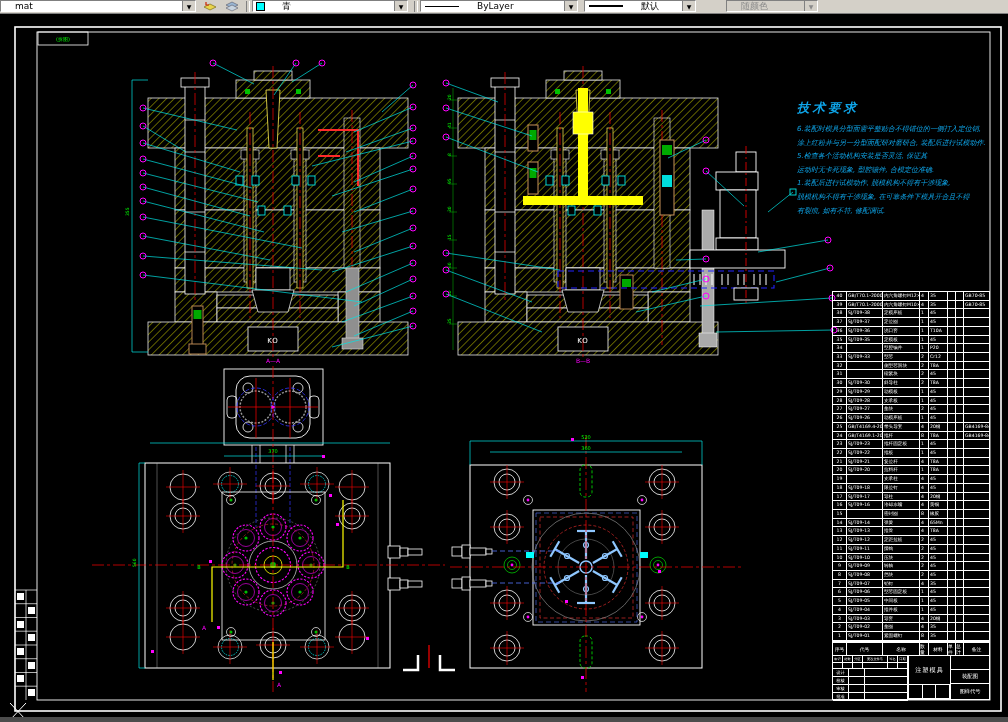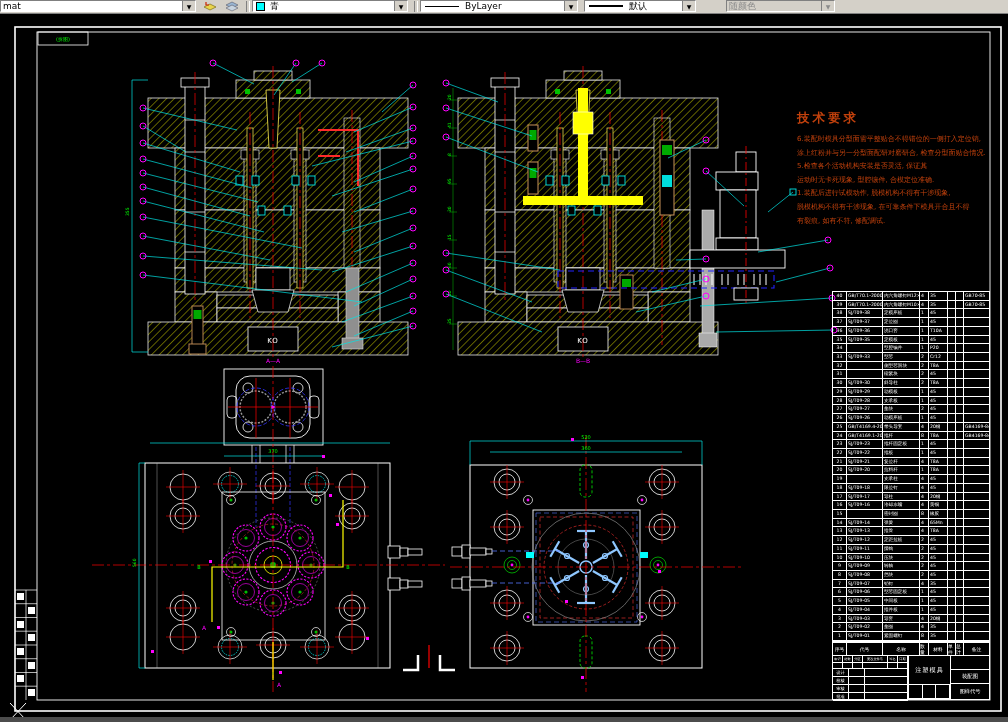--- a/index.html
+++ b/index.html
@@ -5,33 +5,33 @@
   html,body{margin:0;padding:0;background:#000;}
   .stage{position:relative;width:1008px;height:722px;background:#000;overflow:hidden;
          font-family:"DejaVu Sans","Liberation Sans",sans-serif;}
   svg.draw{position:absolute;left:0;top:0;z-index:1;}
   
   .toolbar{position:absolute;top:0;left:0;width:1008px;height:13px;background:#d4d0c8;
            border-bottom:1px solid #808080;z-index:6;}
   .combo{position:absolute;top:0;height:12px;background:#fff;border:1px solid;
          border-color:#808080 #fff #fff #808080;display:flex;align-items:center;
          font-size:9px;color:#000;box-sizing:border-box;overflow:hidden;}
-  .combo .ctext{white-space:nowrap;padding-left:2px;}
+  .combo .ctext{white-space:nowrap;padding-left:14px;}
   .combo .cbtn{margin-left:auto;width:12px;align-self:stretch;background:#d4d0c8;
          border-left:1px solid #808080;font-size:6px;display:flex;align-items:center;
          justify-content:center;color:#000;}
   .combo.disabled{background:#d4d0c8;}
   .combo.disabled .ctext{color:#8a8a8a;}
   .swatch{width:7px;height:7px;background:#00ffff;border:1px solid #000;margin:0 3px 0 3px;flex:none;}
   .lsample{width:34px;height:1px;background:#000;margin:0 4px 0 4px;flex:none;}
   .lsample.thick{height:2px;}
   .sep{position:absolute;top:1px;width:2px;height:11px;border-left:1px solid #808080;border-right:1px solid #fff;}
   .tbtn{position:absolute;top:0;width:20px;height:12px;display:flex;align-items:center;justify-content:center;}
   
-  .techreq{position:absolute;left:797px;top:110px;width:206px;color:#c2410c;z-index:3;}
+  .techreq{position:absolute;left:797px;top:100px;width:206px;color:#0ea5e9;z-index:3;font-style:italic;}
   .tr-title{font-size:12.5px;letter-spacing:3px;margin-bottom:6px;font-weight:bold;}
   .tr-line{font-size:7px;line-height:13.6px;white-space:nowrap;}
   .bom{position:absolute;left:832px;top:291px;width:158px;z-index:3;color:#fff;}
   .bom-rows{border:0.6px solid #fff;box-sizing:border-box;}
   .bom-row{display:grid;grid-template-columns:13px 36px 37px 9px 19px 8px 8px 1fr;height:8.72px;}
   .bom-cell{border-left:0.5px solid #fff;border-bottom:0.5px solid #fff;font-size:4.6px;
             line-height:8.2px;overflow:hidden;white-space:nowrap;padding-left:1px;box-sizing:border-box;}
   .bom-cell:first-child{border-left:none;text-align:center;padding-left:0;}
   .bom-head{display:grid;grid-template-columns:13px 36px 37px 9px 19px 8px 8px 1fr;height:14px;
             border:0.6px solid #fff;box-sizing:border-box;}
@@ -648,31 +648,31 @@
     <div class="combo" style="left:420px;width:158px">
       <span class="lsample"></span>
       <span class="ctext">ByLayer</span>
       <span class="cbtn">▼</span>
     </div>
     <div class="combo" style="left:584px;width:112px">
       <span class="lsample thick"></span>
       <span class="ctext">默认</span>
       <span class="cbtn">▼</span>
     </div>
-    <div class="combo disabled" style="left:726px;width:109px">
+    <div class="combo disabled" style="left:726px;width:92px">
       <span class="ctext">随颜色</span>
       <span class="cbtn" style="color:#8a8a8a">▼</span>
     </div>
   </div>
 
   <div class="techreq">
     <div class="tr-title">技术要求</div>
     <div>
         <div class="tr-line">6.装配时模具分型面需平整贴合不得错位的一侧打入定位销,</div>
-        <div class="tr-line">涂上红粉并与另一分型面配研对磨研合, 检查分型面贴合情况.</div>
+        <div class="tr-line">涂上红粉并与另一分型面配研对磨研合, 装配后进行试模动作.</div>
         <div class="tr-line">5.检查各个活动机构安装是否灵活, 保证其</div>
         <div class="tr-line">运动时无卡死现象, 型腔镶件, 合模定位准确.</div>
         <div class="tr-line">1.装配后进行试模动作, 脱模机构不得有干涉现象,</div>
         <div class="tr-line">脱模机构不得有干涉现象, 在可靠条件下模具开合且不得</div>
         <div class="tr-line">有裂痕, 如有不符, 修配调试.</div>
       </div>
   </div>
 
   <div class="bom">
     <div class="bom-rows">

